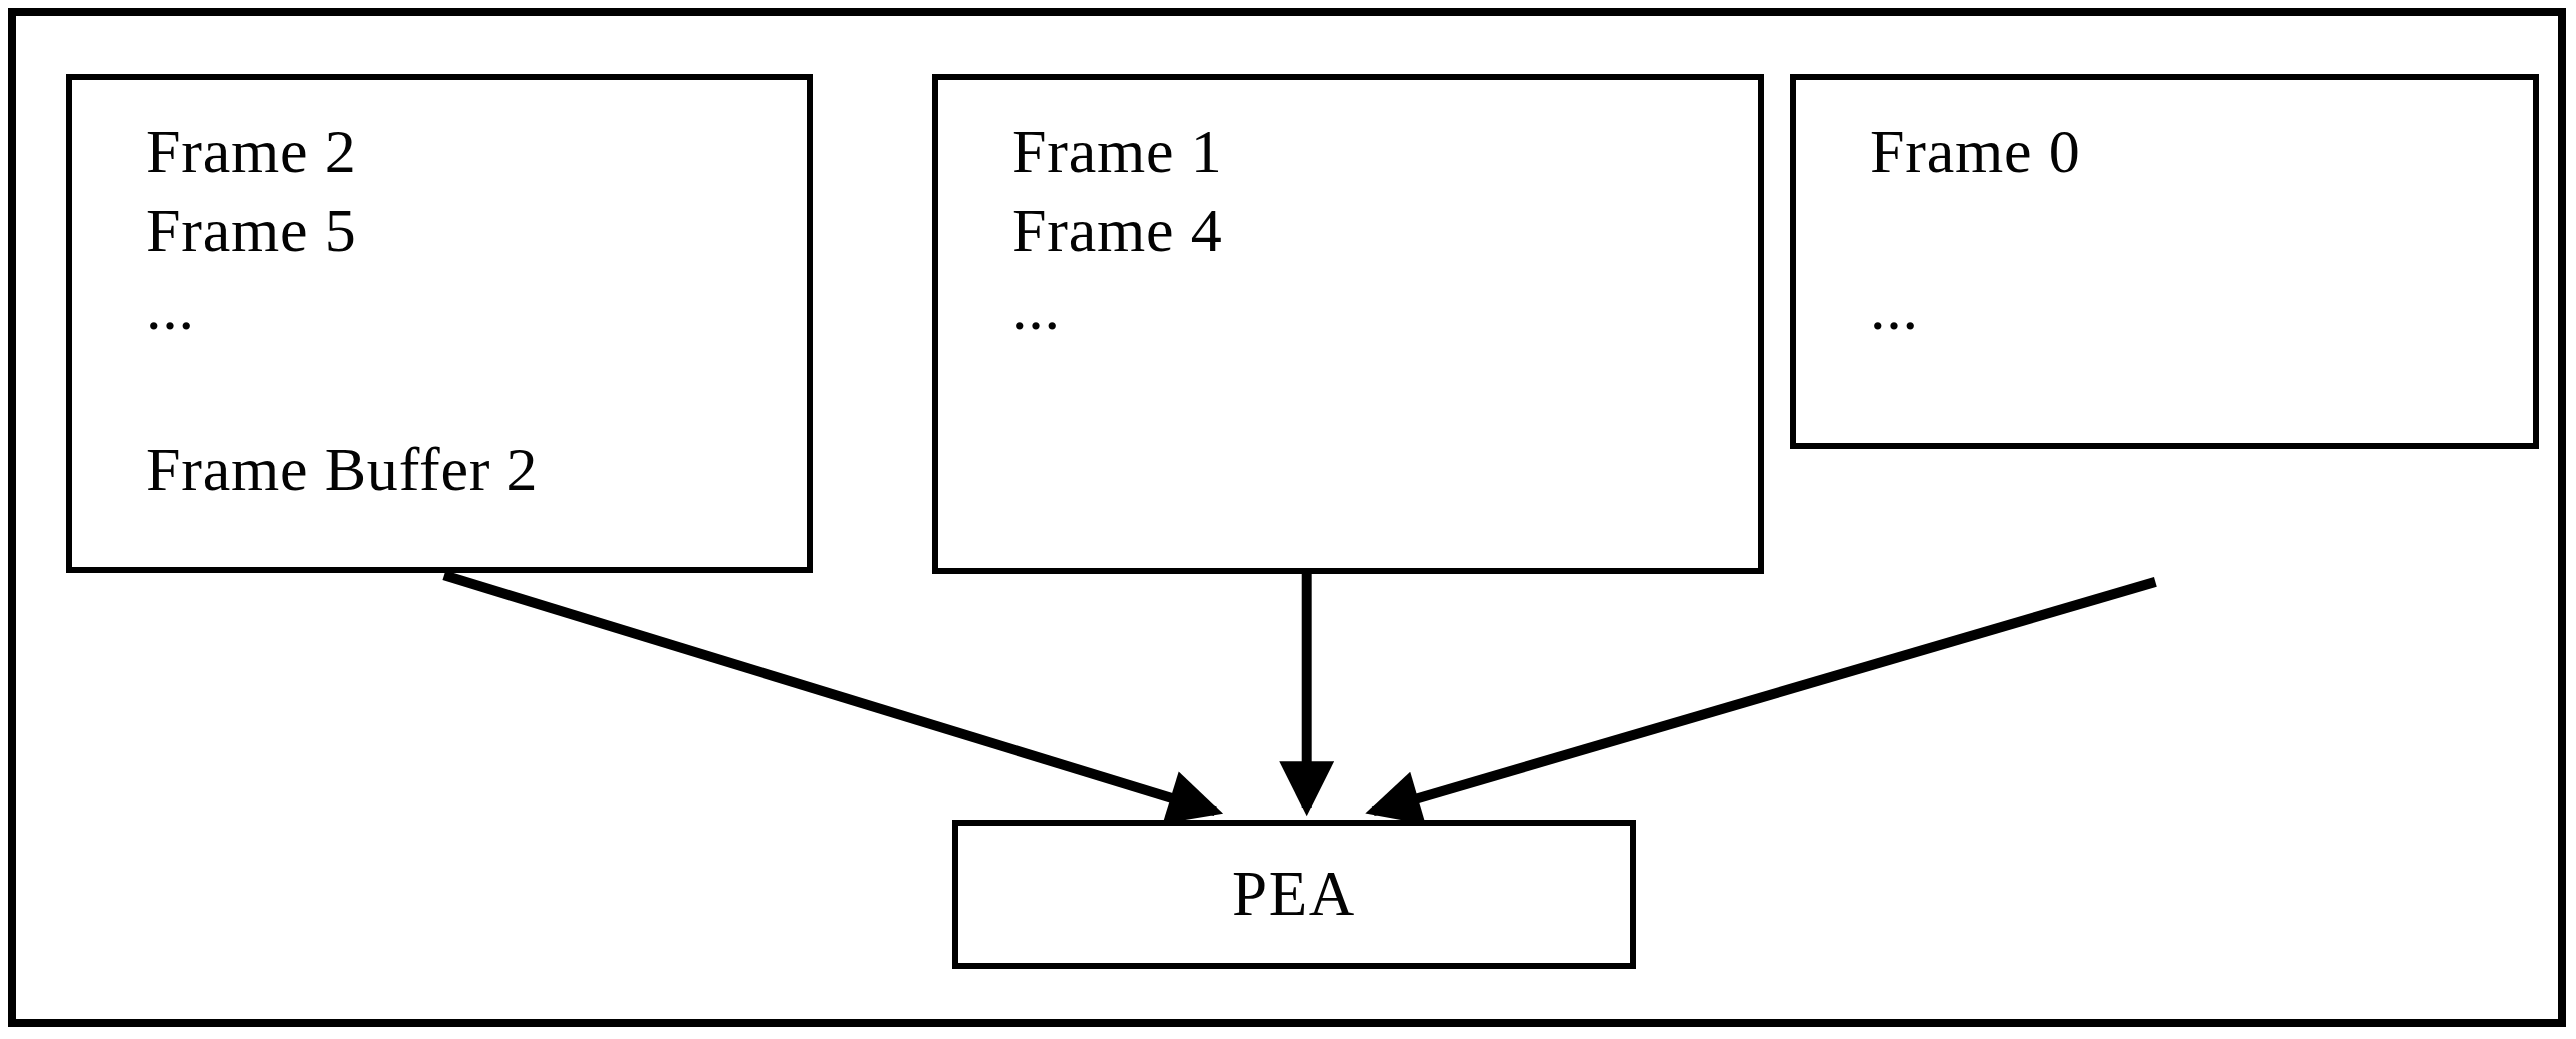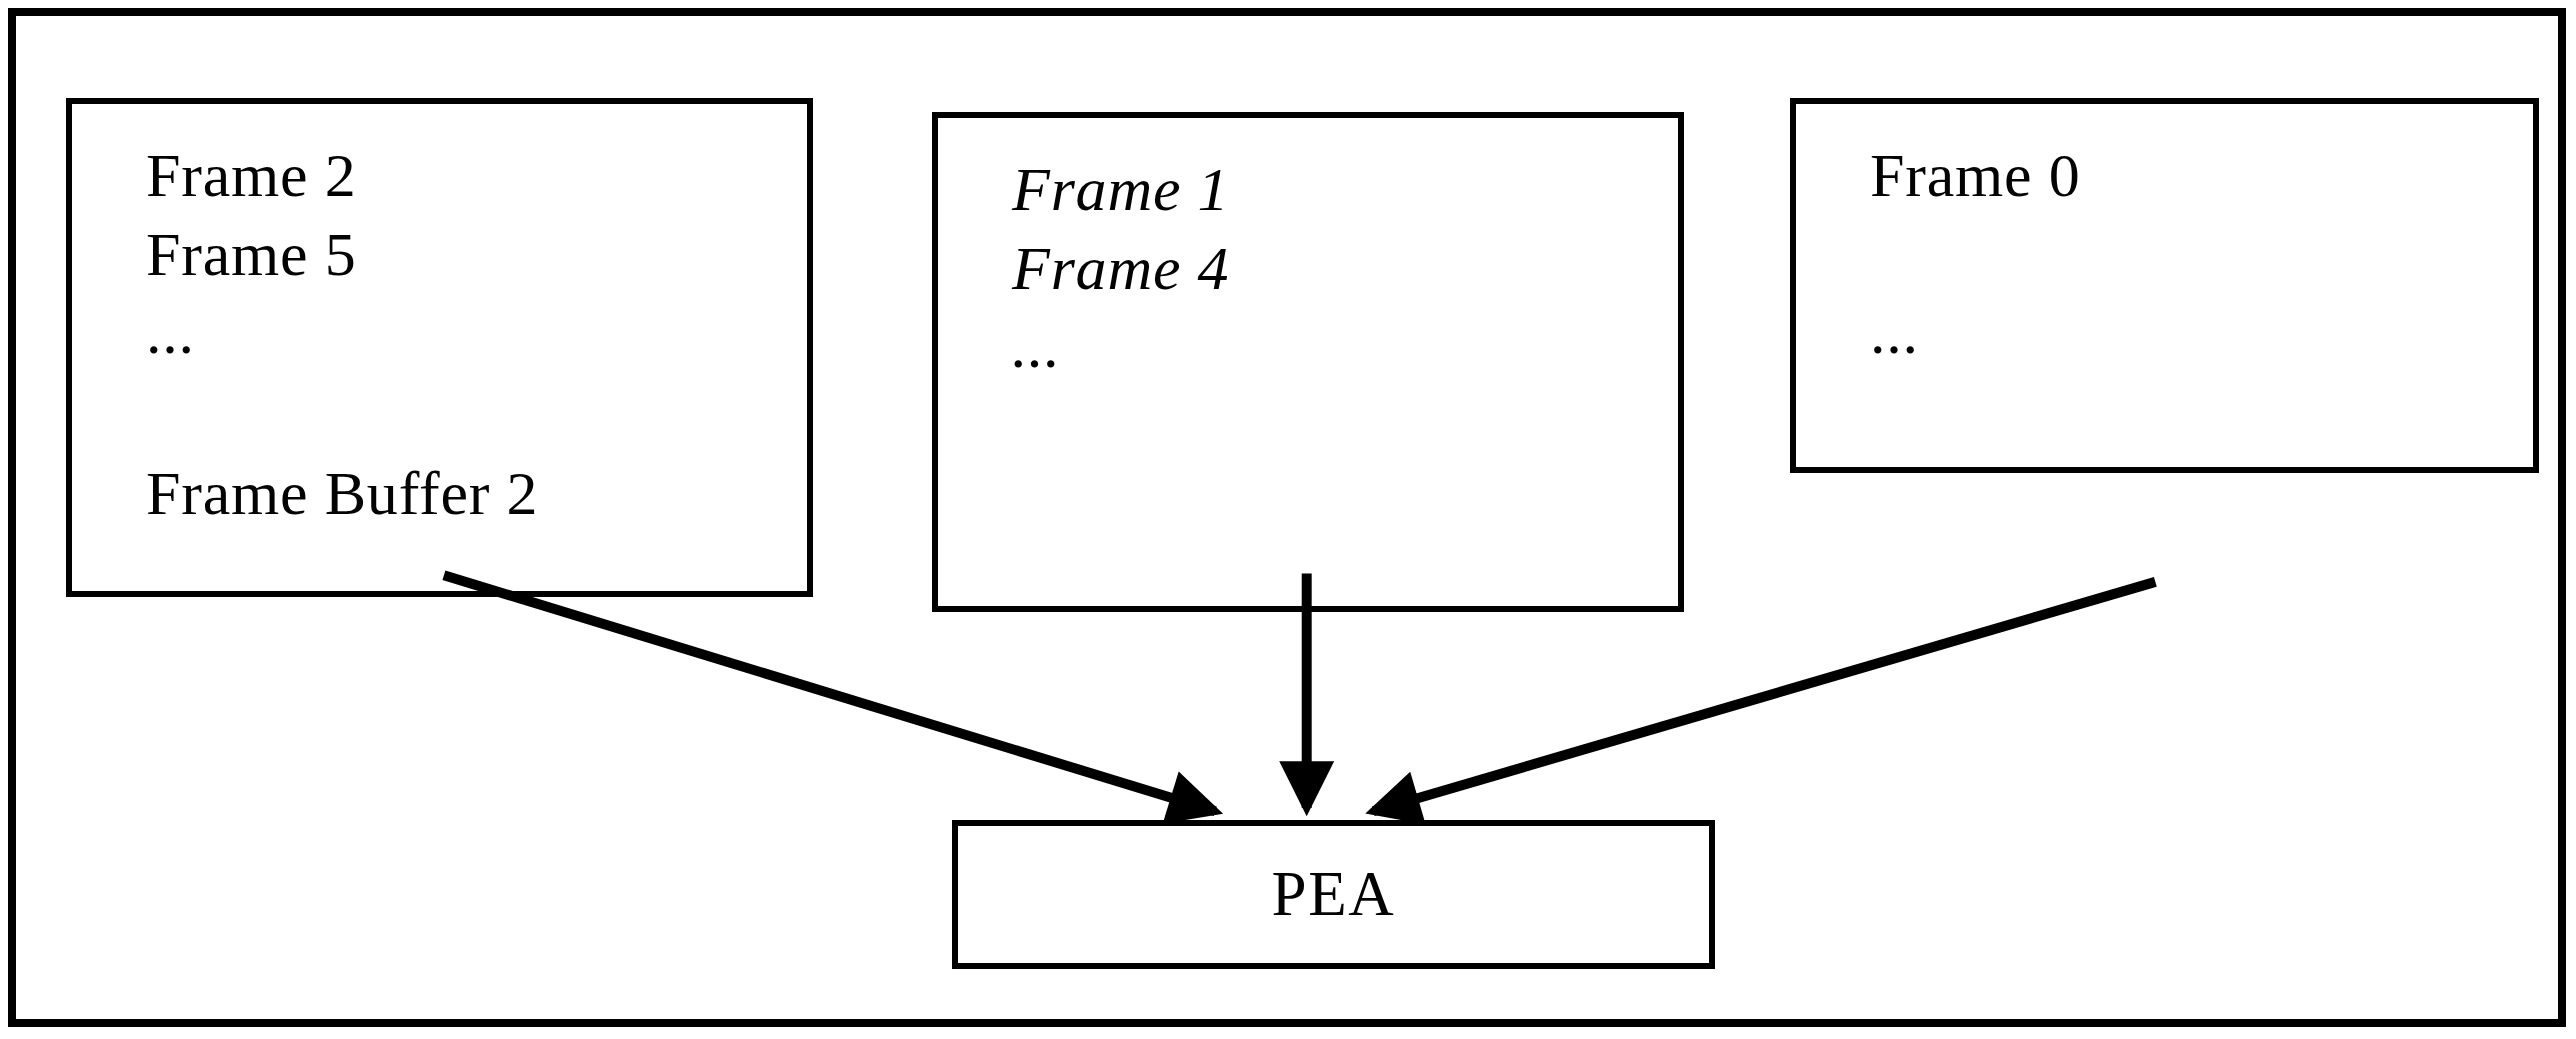--- a/index.html
+++ b/index.html
@@ -24,44 +24,43 @@
     height: 1019px;
     border: 8.3px solid #000000;
     box-sizing: border-box;
     background: #ffffff;
   }
   .buffer-box {
     position: absolute;
     border: 6.6px solid #000000;
     box-sizing: border-box;
     background: #ffffff;
-    margin-top: 24px;
   }
   .buffer-box .txt {
     position: absolute;
     left: 74px;
     font-size: 62px;
     line-height: 79px;
     white-space: nowrap;
     letter-spacing: 0.8px;
   }
   .line-1 { top: 32px; }
   .line-2 { top: 111px; }
   .line-3 { top: 189px; letter-spacing: 5px; }
   .line-4 { top: 350px; }
 
   .box-left   { left: 66px;   top: 74px; width: 747px; height: 499px; }
-  .box-middle { left: 932px; top: 88px; width: 752px; height: 500px; font-style: italic; }
+  .box-middle { left: 932px; top: 74px; width: 832px; height: 500px; }
   .box-right  { left: 1790px; top: 74px; width: 749px; height: 375px; }
 
   .pea-box {
     position: absolute;
     left: 952px;
     top: 820px;
-    width: 763px;
+    width: 684px;
     height: 149px;
     border: 6.6px solid #000000;
     box-sizing: border-box;
     background: #ffffff;
     display: flex;
     align-items: center;
     justify-content: center;
   }
   .pea-box .pea-label {
     font-size: 63px;

